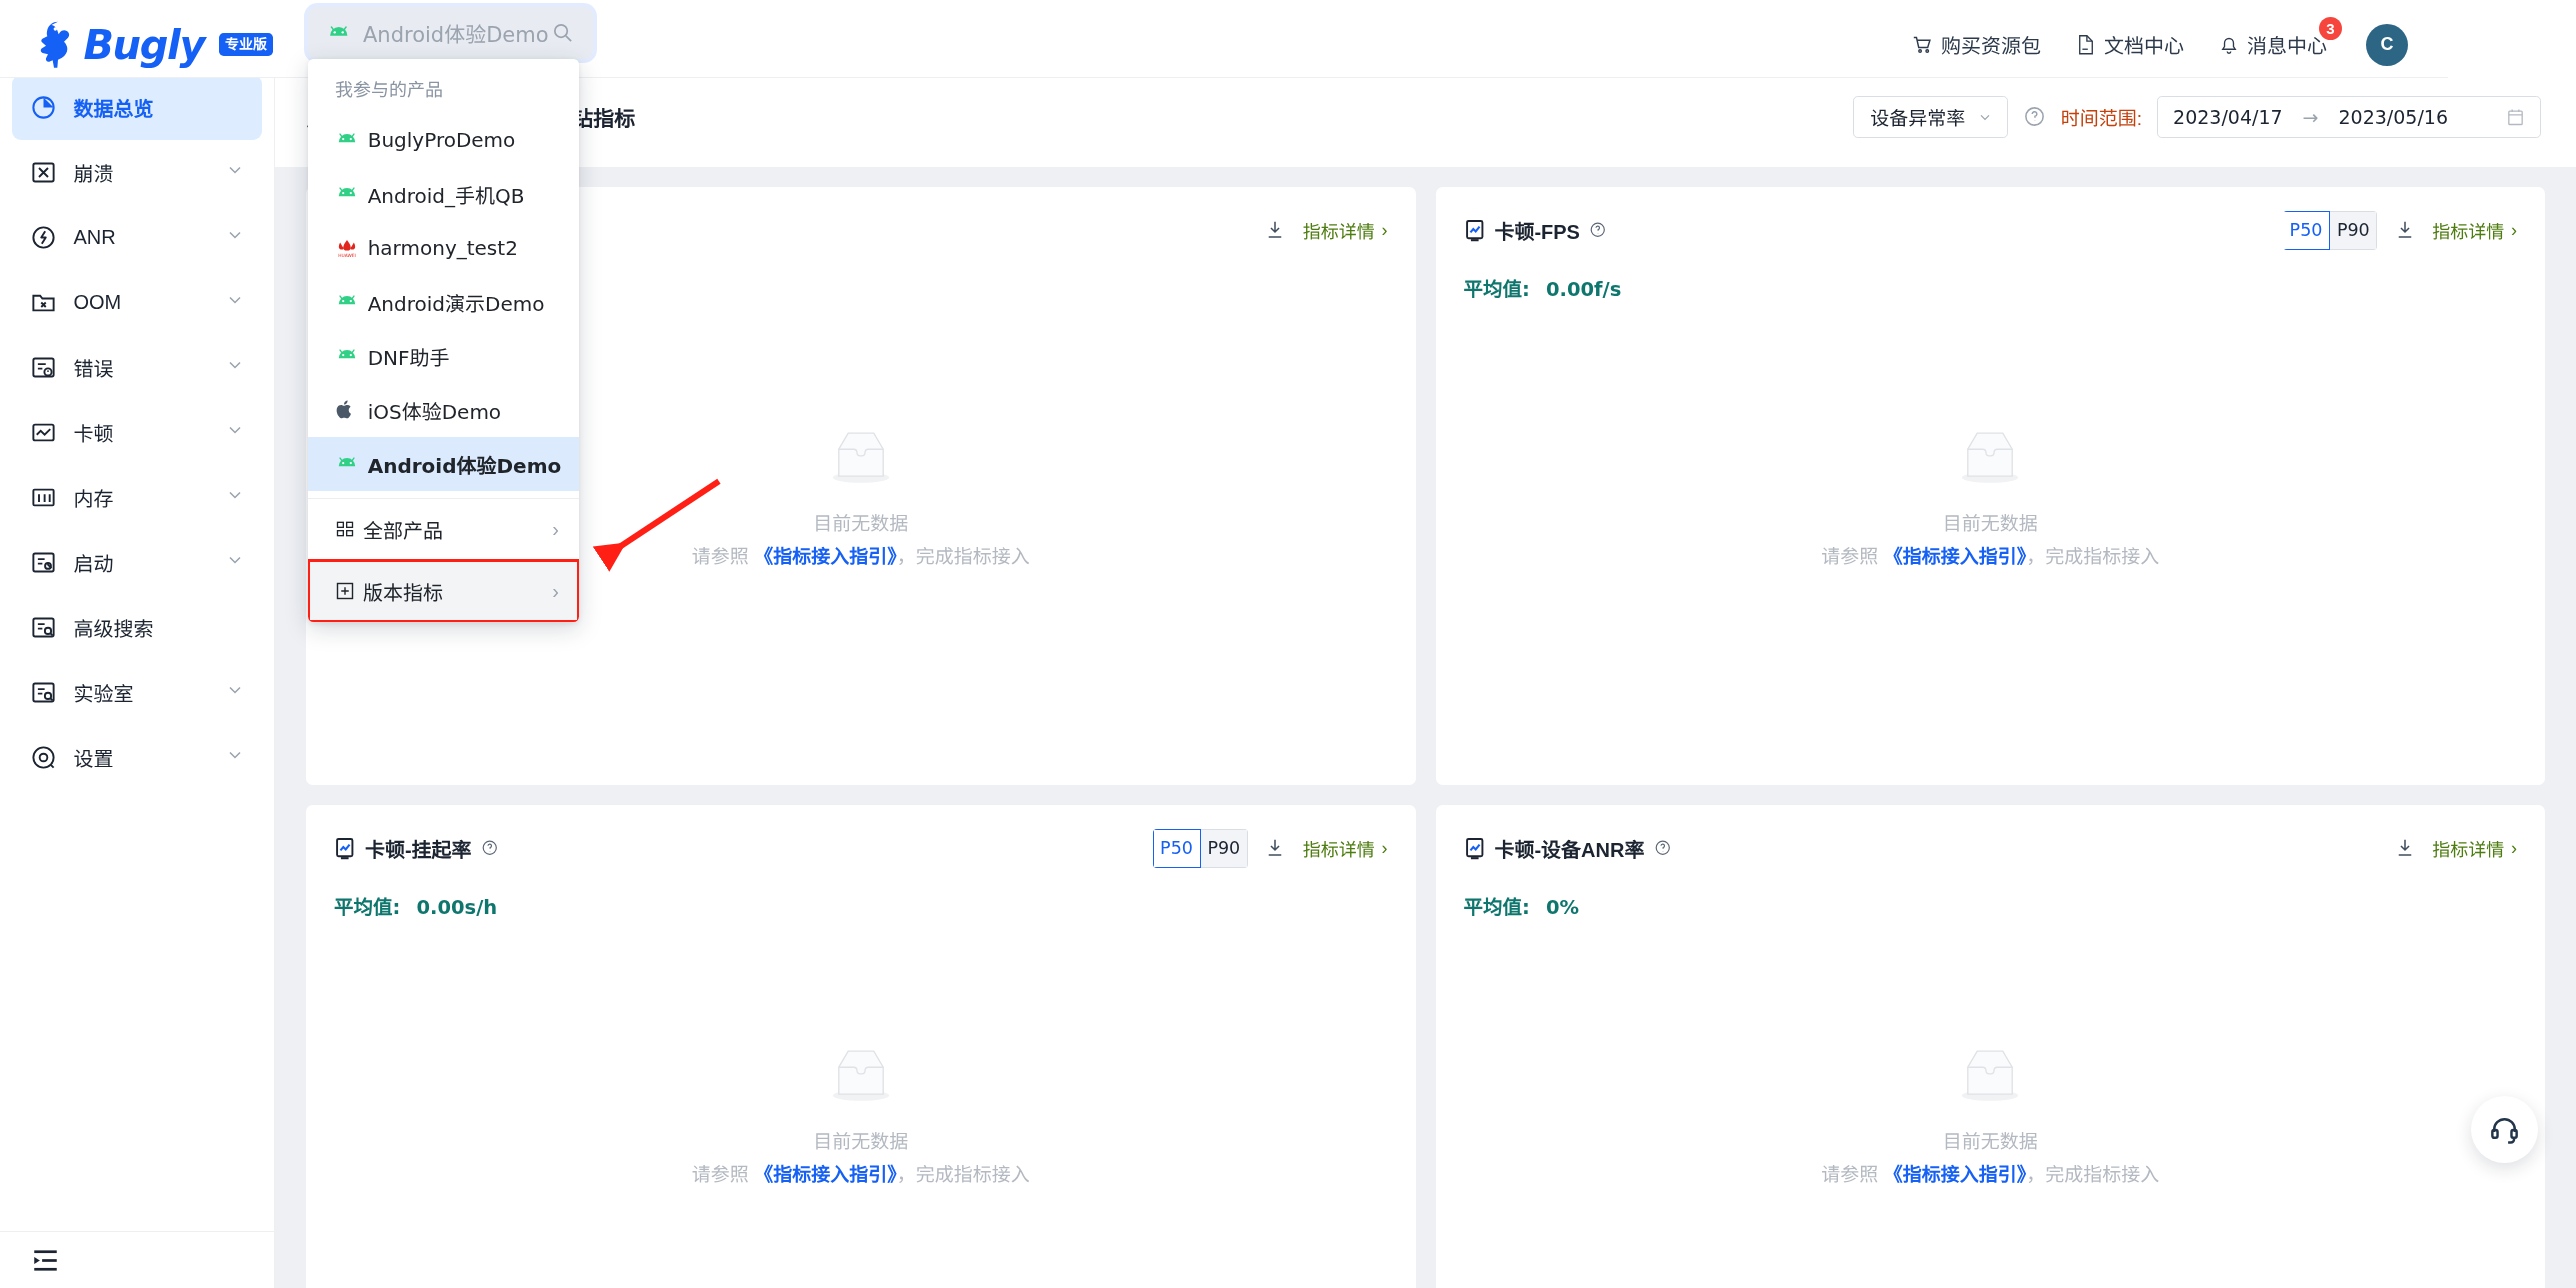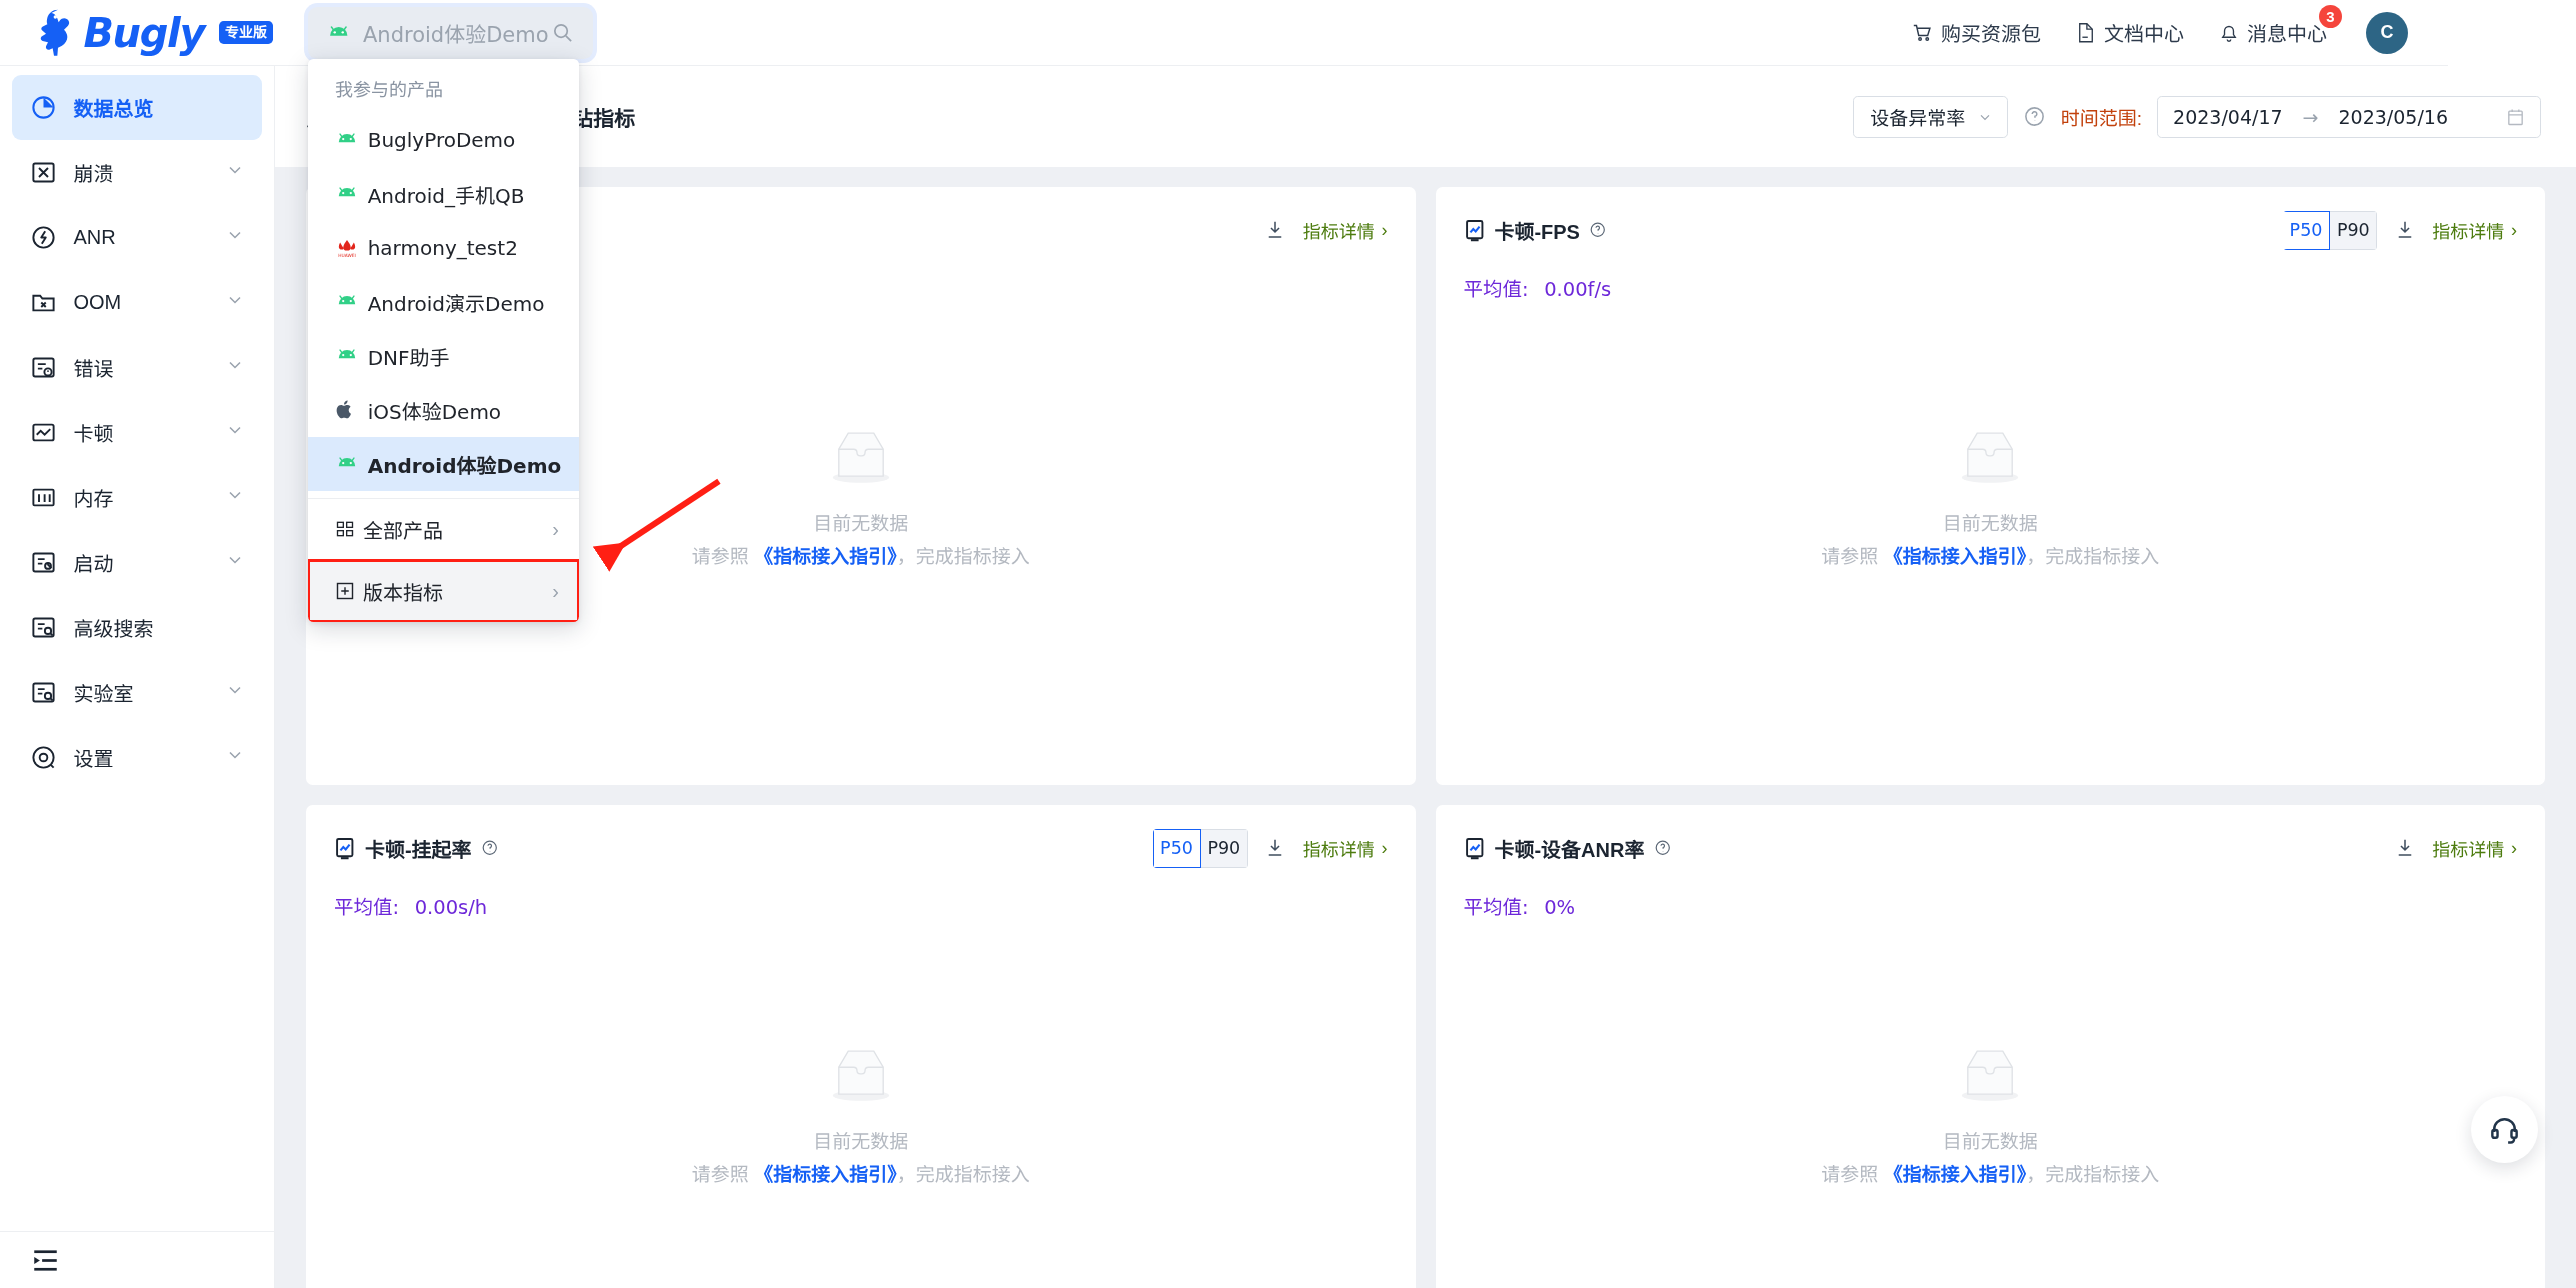--- a/index.html
+++ b/index.html
@@ -7,21 +7,21 @@
   html, body {
     width: 2576px; height: 1289px;
     font-family: "Liberation Sans", "DejaVu Sans", sans-serif;
     background: #ffffff;
     overflow: hidden;
   }
   #app { position: relative; width: 2576px; height: 1289px; }
 
   
   .topbar {
-    position: absolute; top: 0; left: 0; width: 2448px; height: 66px;
+    position: absolute; top: 12px; left: 0; width: 2448px; height: 66px;
     background: #ffffff; border-bottom: 0.7px solid #edeff2;
     display: flex; align-items: center; z-index: 40;
   }
   .logo-wrap { display: flex; align-items: center; gap: 9.4px; padding-left: 38px; width: 275px; }
   .logo-bird { width: 36px; height: 50px; flex: 0 0 auto; }
   .logo-text {
     font-family: "DejaVu Sans", sans-serif;
     font-size: 40px; font-weight: 800; font-style: italic;
     color: #1560f5; letter-spacing: -1.3px; line-height: 1;
   }
@@ -165,21 +165,21 @@
   .pbtn {
     width: 48px; height: 39px; display: flex; align-items: center; justify-content: center;
     font-size: 17.5px; cursor: pointer; border: 0.7px solid #d9dee5; margin-left: -0.7px;
     background: #f2f4f8; color: #1b2430; font-family: "DejaVu Sans", sans-serif;
   }
   .pbtn.on { background: #fff; color: #1560f5; border: 1.3px solid #1560f5; z-index: 2; }
   .detail-link {
     display: flex; align-items: center; gap: 6.7px;
     font-size: 18px; color: #4d7c0f; cursor: pointer; white-space: nowrap;
   }
-  .avgline { margin-top: 24px; font-size: 19.5px; color: #6d28d9; font-family: "DejaVu Sans", sans-serif; }
+  .avgline { margin-top: 24px; font-size: 19.5px; color: #0f766e; font-family: "DejaVu Sans", sans-serif; font-weight: bold; }
   .empty {
     position: absolute; left: 0; right: 0; top: 50%;
     transform: translateY(-42%); text-align: center;
   }
   .empty .nodata { font-size: 19px; color: #b4b9c1; margin-top: 17.5px; }
   .empty .hint { font-size: 19px; color: #b4b9c1; margin-top: 6.7px; }
   .empty .hint a { color: #1560f5; font-weight: 700; text-decoration: none; cursor: pointer; }
 
   
   .support {

